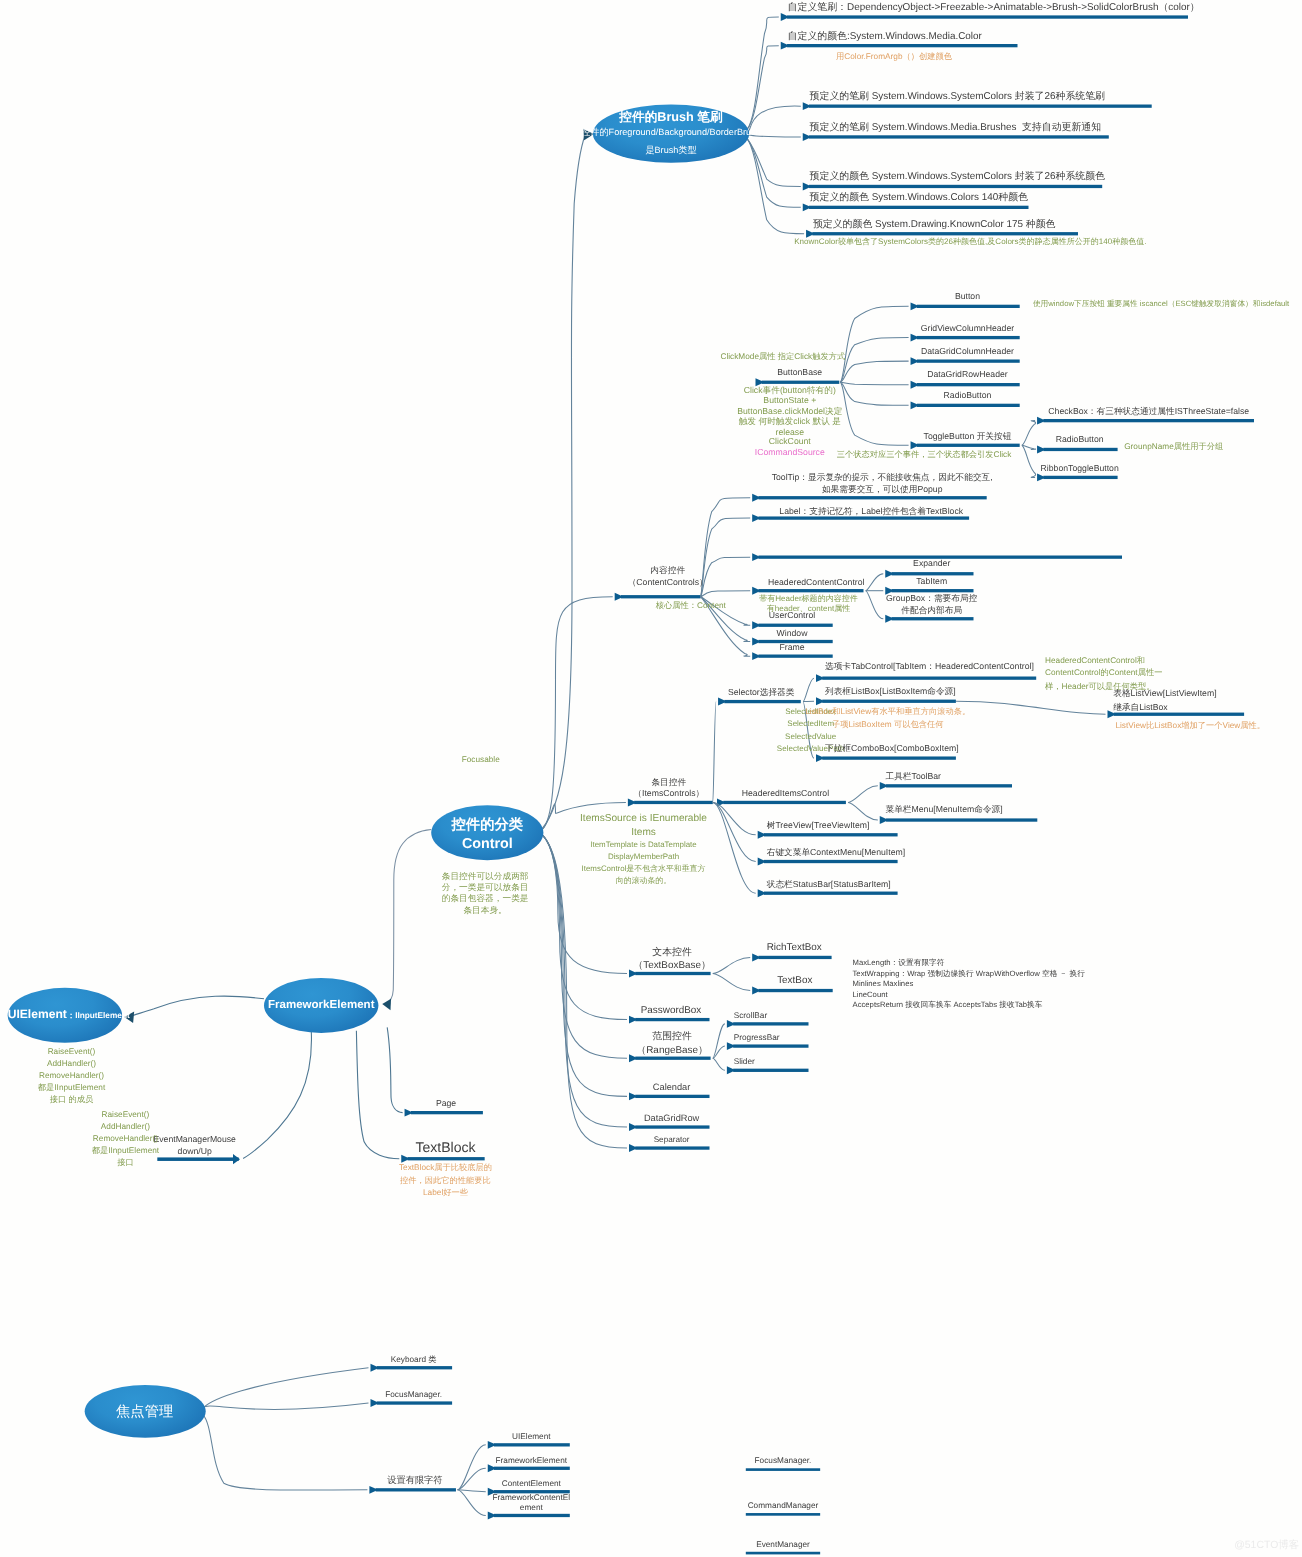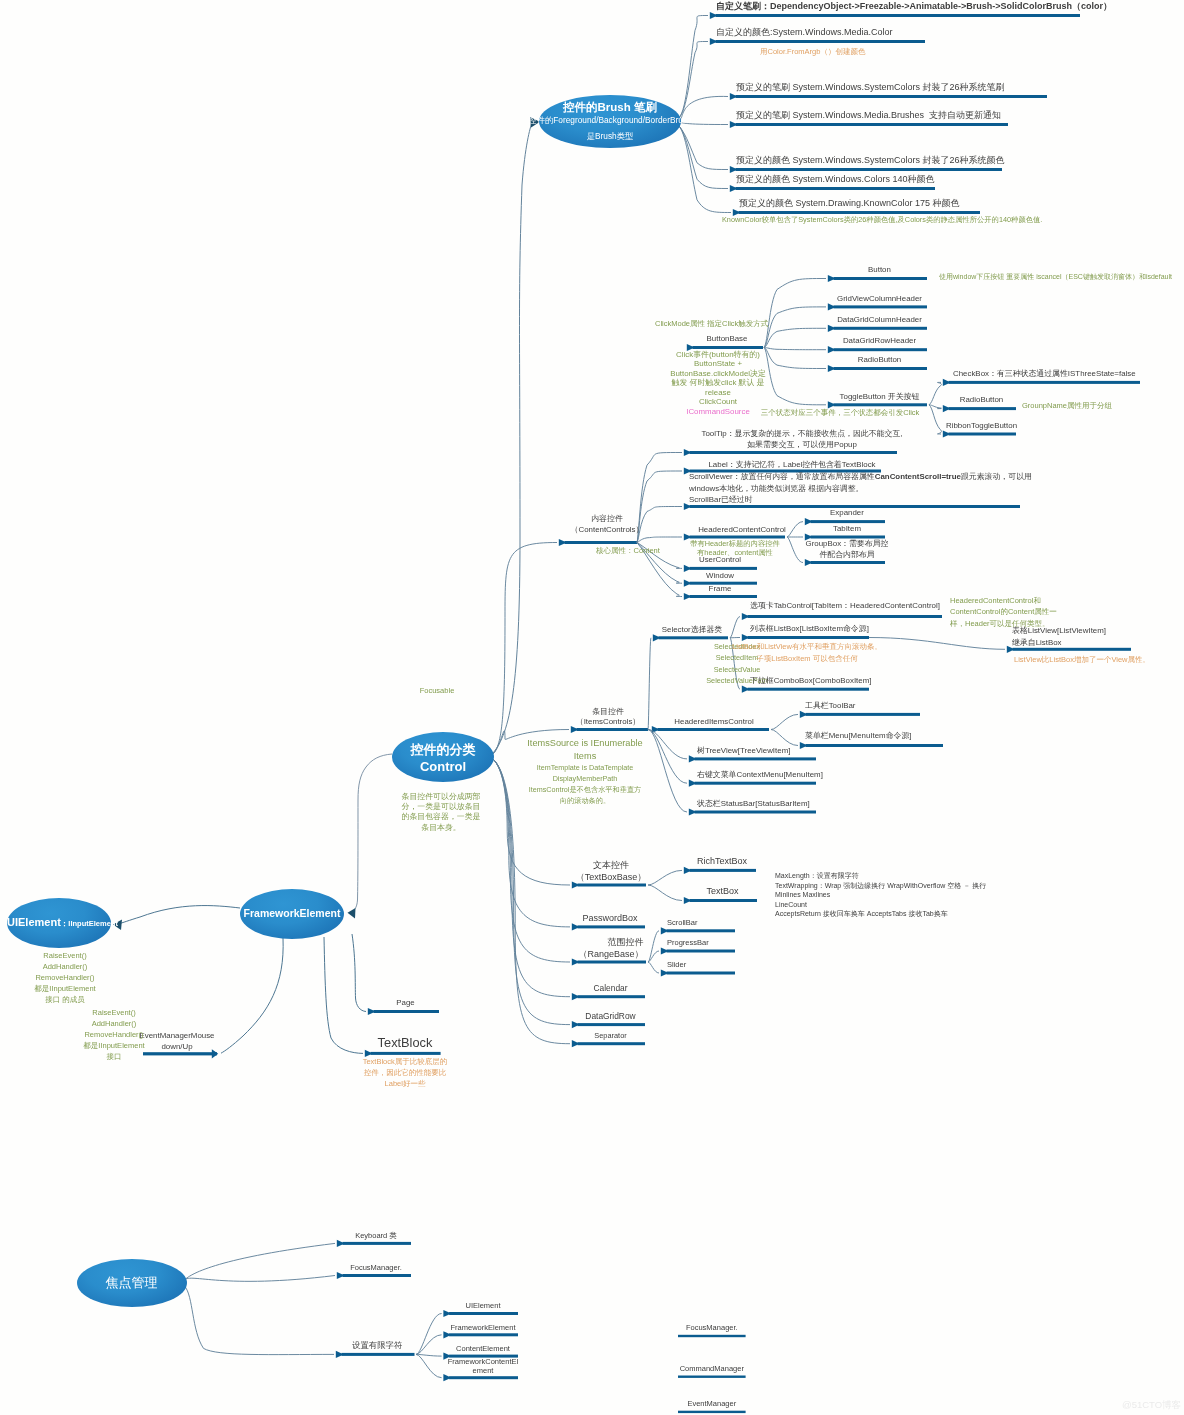--- a/index.html
+++ b/index.html
@@ -208,21 +208,21 @@
 <path d="M 443.4 1374.1 L 451.4 1377.7 L 443.4 1381.3 Z" fill="#0B5C8F"></path>
 <path d="M 416.0 1354.4 C 422.4 1354.4, 430.1 1377.7, 441.6 1377.7" fill="none" stroke="#63839B" stroke-width="0.95"></path>
 <rect x="678.0" y="1334.8" width="67.6" height="2.4" fill="#0B5C8F"></rect>
 <rect x="678.0" y="1375.5" width="67.6" height="2.4" fill="#0B5C8F"></rect>
 <rect x="678.0" y="1410.7" width="67.6" height="2.4" fill="#0B5C8F"></rect>
 </svg>
 <div style="position:absolute;left:539.0px;top:95.19999999999999px;width:142px;height:53.2px;border-radius:50%;background:radial-gradient(ellipse at 42% 30%, #2F95D3 0%, #2A8DCC 40%, #1E76B8 78%, #15639F 100%);"></div>
 <div class="lbl" style="left:610.0px;top:99.8px;font-size:11.5px;font-weight:bold;color:#fff;transform:translateX(-50%);text-align:center;">控件的Brush 笔刷</div>
 <div class="lbl" style="left:610.0px;top:114.8px;font-size:8.3px;color:#fff;transform:translateX(-50%);text-align:center;">控件的Foreground/Background/BorderBrush</div>
 <div class="lbl" style="left:610.0px;top:130.8px;font-size:8.3px;color:#fff;transform:translateX(-50%);text-align:center;">是Brush类型</div>
-<div class="lbl " style="left:716.0px;bottom:1402.5px;font-size:9px;line-height:1.3;font-weight:bold;">自定义笔刷：DependencyObject-&gt;Freezable-&gt;Animatable-&gt;Brush-&gt;SolidColorBrush（color）</div>
+<div class="lbl " style="left:716.0px;bottom:1402.5px;font-size:9px;line-height:1.3;">自定义笔刷：DependencyObject-&gt;Freezable-&gt;Animatable-&gt;Brush-&gt;SolidColorBrush（color）</div>
 <div class="lbl " style="left:716.0px;bottom:1376.5px;font-size:9px;line-height:1.3;">自定义的颜色:System.Windows.Media.Color</div>
 <div class="lbl " style="left:736.0px;bottom:1321.5px;font-size:9px;line-height:1.3;">预定义的笔刷 System.Windows.SystemColors 封装了26种系统笔刷</div>
 <div class="lbl " style="left:736.0px;bottom:1293.5px;font-size:9px;line-height:1.3;">预定义的笔刷 System.Windows.Media.Brushes  支持自动更新通知</div>
 <div class="lbl " style="left:736.0px;bottom:1248.5px;font-size:9px;line-height:1.3;margin-top:42px;">预定义的颜色 System.Windows.SystemColors 封装了26种系统颜色</div>
 <div class="lbl " style="left:736.0px;bottom:1229.5px;font-size:9px;line-height:1.3;">预定义的颜色 System.Windows.Colors 140种颜色</div>
 <div class="lbl " style="left:739.0px;bottom:1205.5px;font-size:9px;line-height:1.3;">预定义的颜色 System.Drawing.KnownColor 175 种颜色</div>
 <div class="lbl org" style="left:760.0px;top:47.0px;font-size:7.5px;line-height:1.3;">用Color.FromArgb（）创建颜色</div>
 <div class="lbl grn" style="left:722px;top:214.5px;font-size:7.3px;line-height:1.3;">KnownColor较单包含了SystemColors类的26种颜色值,及Colors类的静态属性所公开的140种颜色值.</div>
 <div class="ell" style="left:392.0px;top:732.0px;width:102px;height:50px;background:radial-gradient(ellipse at 42% 30%, #2F95D3 0%, #2A8DCC 40%, #1E76B8 78%, #15639F 100%);">
   <div style="font-size:13px;font-weight:bold;">控件的分类</div>
@@ -250,23 +250,20 @@
 <div class="lbl " style="left:953.0px;bottom:1035.6px;font-size:7.9px;line-height:1.3;">CheckBox：有三种状态通过属性ISThreeState=false</div>
 <div class="lbl " style="left:981.5px;bottom:1009.4px;font-size:7.9px;line-height:1.3;transform:translateX(-50%);text-align:center;">RadioButton</div>
 <div class="lbl " style="left:981.5px;bottom:984.0px;font-size:7.9px;line-height:1.3;transform:translateX(-50%);text-align:center;">RibbonToggleButton</div>
 <div class="lbl grn" style="left:1022.0px;top:401.0px;font-size:7.5px;line-height:1.3;">GrounpName属性用于分组</div>
 <div class="lbl " style="left:607.0px;bottom:880.0px;font-size:7.9px;line-height:1.3;transform:translateX(-50%);text-align:center;">内容控件
 （ContentControls）</div>
 <div class="lbl grn" style="left:600.0px;top:545.5px;font-size:7.5px;line-height:1.3;transform:translateX(-50%);text-align:center;margin-left:28px;">核心属性：Content</div>
 <div class="lbl " style="left:802.0px;bottom:964.5px;font-size:7.9px;line-height:1.45;transform:translateX(-50%);text-align:center;">ToolTip：显示复杂的提示，不能接收焦点，因此不能交互,
 如果需要交互，可以使用Popup</div>
 <div class="lbl " style="left:792.0px;top:459.5px;font-size:7.9px;line-height:1.3;transform:translateX(-50%);text-align:center;">Label：支持记忆符，Label控件包含着TextBlock</div>
-<div class="lbl" style="left:689px;bottom:909.5px;font-size:7.9px;line-height:11.5px;"><span>ScrollViewer：放置任何内容，通常放置布局容器属性</span><span style="font-weight:bold">CanContentScroll=true</span><span>跟元素滚动，可以用
-windows本地化，功能类似浏览器 根据内容调整。
-ScrollBar已经过时</span></div>
 <div class="lbl " style="left:742.0px;bottom:880.0px;font-size:7.9px;line-height:1.3;transform:translateX(-50%);text-align:center;">HeaderedContentControl</div>
 <div class="lbl grn" style="left:735.0px;top:538.5px;font-size:7.3px;line-height:9px;transform:translateX(-50%);text-align:center;">带有Header标题的内容控件
 有header、content属性</div>
 <div class="lbl " style="left:720.0px;top:555.0px;font-size:7.9px;line-height:1.3;transform:translateX(-50%);text-align:center;">UserControl</div>
 <div class="lbl " style="left:720.0px;top:570.5px;font-size:7.9px;line-height:1.3;transform:translateX(-50%);text-align:center;">Window</div>
 <div class="lbl " style="left:720.0px;top:584.0px;font-size:7.9px;line-height:1.3;transform:translateX(-50%);text-align:center;">Frame</div>
 <div class="lbl " style="left:847.0px;top:508.0px;font-size:7.9px;line-height:1.3;transform:translateX(-50%);text-align:center;">Expander</div>
 <div class="lbl " style="left:847.0px;top:523.5px;font-size:7.9px;line-height:1.3;transform:translateX(-50%);text-align:center;">TabItem</div>
 <div class="lbl " style="left:847.0px;bottom:854.5px;font-size:7.9px;line-height:1.35;transform:translateX(-50%);text-align:center;">GroupBox：需要布局控
 件配合内部布局</div>
@@ -303,21 +300,21 @@
 <div class="lbl " style="left:611.0px;bottom:532.0px;font-size:9px;line-height:1.35;transform:translateX(-50%);text-align:center;">文本控件
 （TextBoxBase）</div>
 <div class="lbl " style="left:722.0px;bottom:547.6px;font-size:9px;line-height:1.3;transform:translateX(-50%);text-align:center;">RichTextBox</div>
 <div class="lbl " style="left:722.5px;bottom:517.5px;font-size:9px;line-height:1.3;transform:translateX(-50%);text-align:center;">TextBox</div>
 <div class="lbl " style="left:775.0px;top:871.0px;font-size:7px;line-height:9.5px;">MaxLength：设置有限字符
 TextWrapping：Wrap 强制边缘换行 WrapWithOverflow 空格 － 换行
 Minlines Maxlines
 LineCount
 AcceptsReturn 接收回车换车 AcceptsTabs 接收Tab换车</div>
 <div class="lbl " style="left:610.0px;top:913.0px;font-size:9px;line-height:1.3;transform:translateX(-50%);text-align:center;">PasswordBox</div>
-<div class="lbl " style="left:611.0px;bottom:455.0px;font-size:9px;line-height:1.35;transform:translateX(-50%);text-align:right;margin-top:20px;">范围控件
+<div class="lbl " style="left:611.0px;bottom:455.0px;font-size:9px;line-height:1.35;transform:translateX(-50%);text-align:center;margin-top:20px;">范围控件
 （RangeBase）</div>
 <div class="lbl " style="left:667.0px;bottom:487.2px;font-size:7.5px;line-height:1.3;">ScrollBar</div>
 <div class="lbl " style="left:667.0px;bottom:467.0px;font-size:7.5px;line-height:1.3;">ProgressBar</div>
 <div class="lbl " style="left:667.0px;bottom:445.0px;font-size:7.5px;line-height:1.3;">Slider</div>
 <div class="lbl " style="left:610.5px;bottom:421.3px;font-size:8.4px;line-height:1.3;transform:translateX(-50%);text-align:center;">Calendar</div>
 <div class="lbl " style="left:610.5px;bottom:393.4px;font-size:8.4px;line-height:1.3;transform:translateX(-50%);text-align:center;">DataGridRow</div>
 <div class="lbl " style="left:610.5px;bottom:374.3px;font-size:7.4px;line-height:1.3;transform:translateX(-50%);text-align:center;">Separator</div>
 <div style="position:absolute;left:240.0px;top:889.0px;width:104px;height:50px;border-radius:50%;background:radial-gradient(ellipse at 42% 30%, #2F95D3 0%, #2A8DCC 40%, #1E76B8 78%, #15639F 100%);"></div>
 <div class="lbl" style="left:292.0px;top:907.0px;font-size:10.5px;font-weight:bold;color:#fff;transform:translateX(-50%);text-align:center;">FrameworkElement</div>
 <div style="position:absolute;left:7.0px;top:898.0px;width:104px;height:50px;border-radius:50%;background:radial-gradient(ellipse at 42% 30%, #2F95D3 0%, #2A8DCC 40%, #1E76B8 78%, #15639F 100%);"></div>

